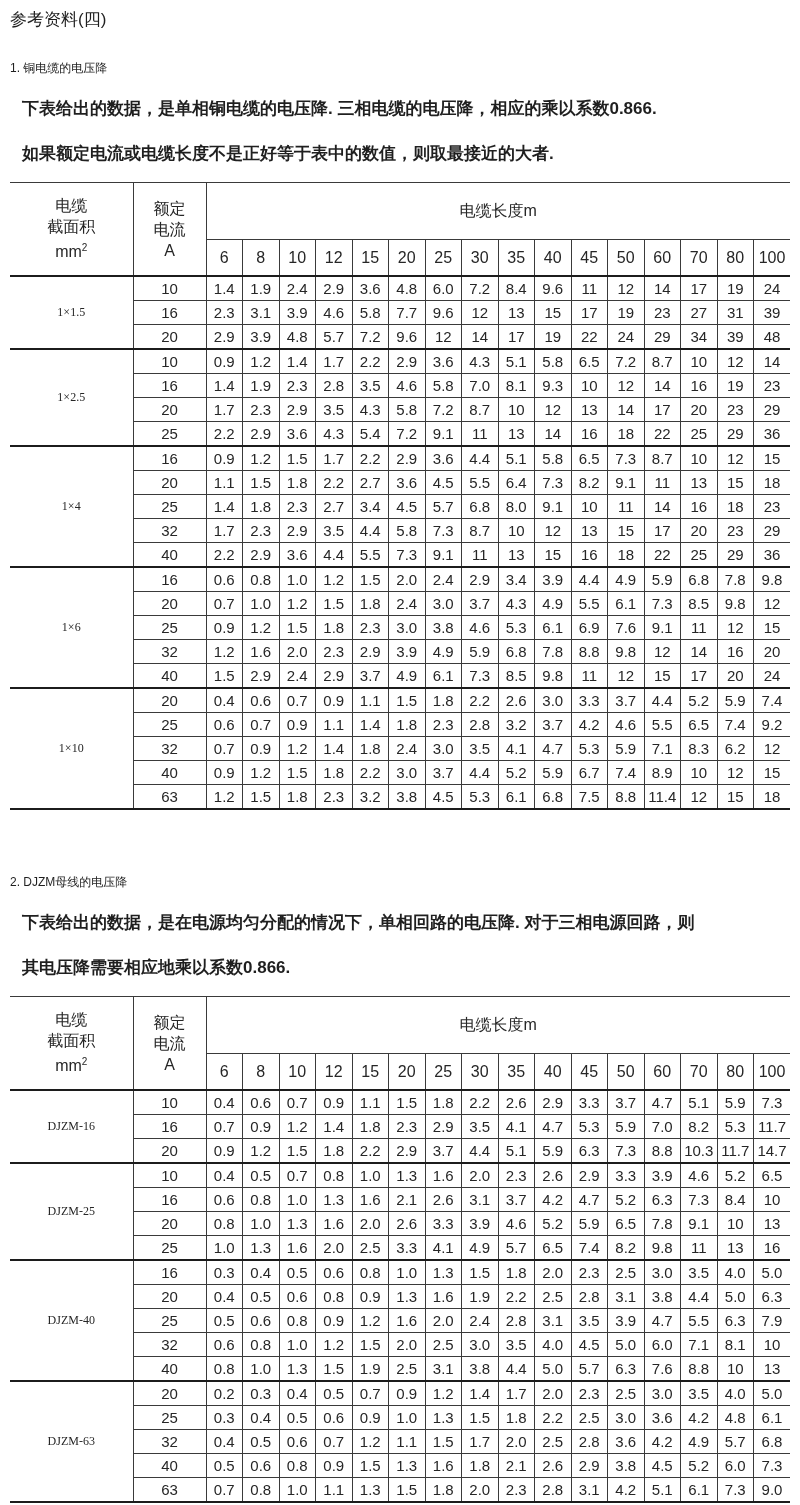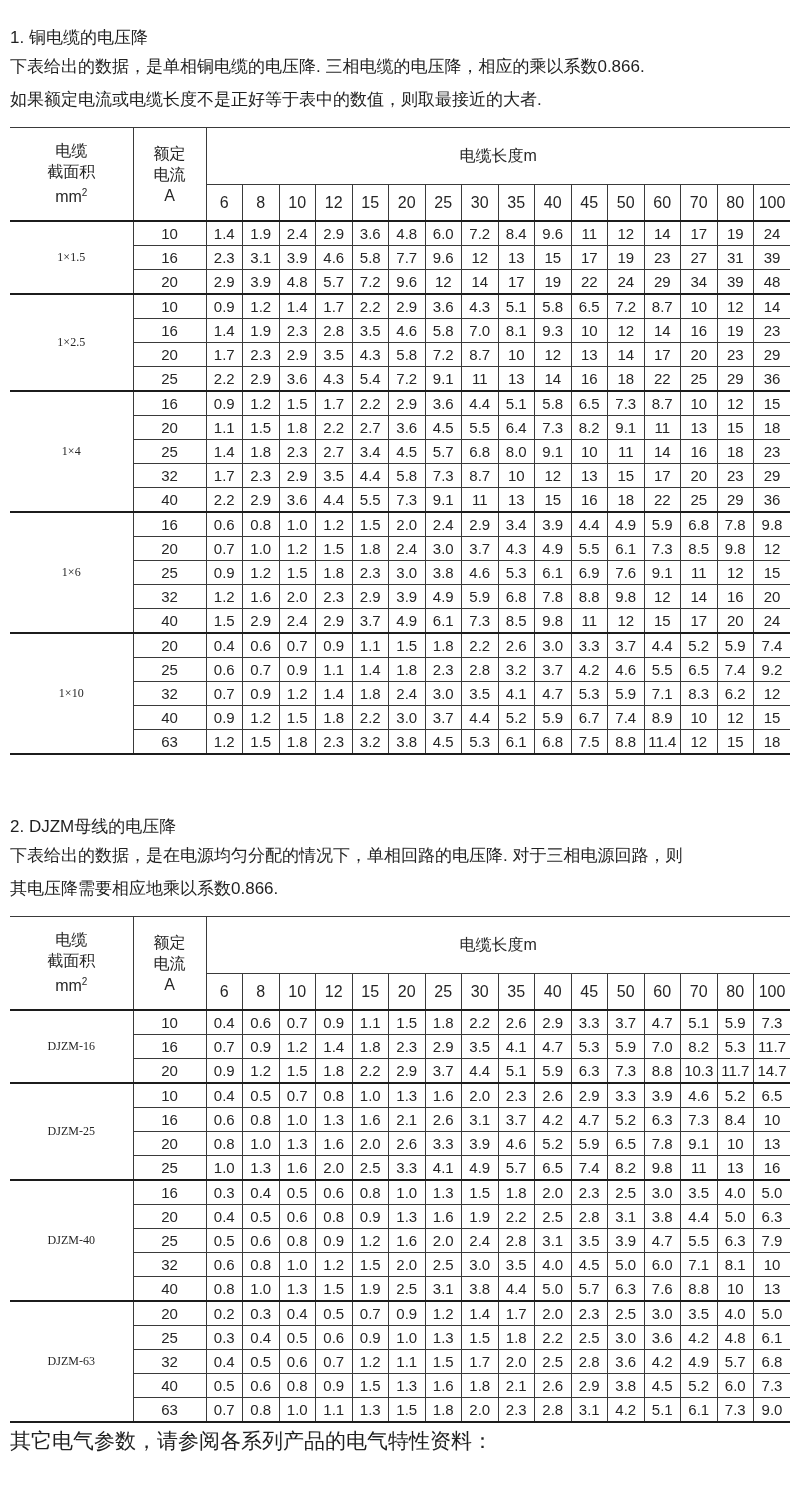--- a/index.html
+++ b/index.html
@@ -13,29 +13,30 @@
   }
   .doc { padding: 8px 10px 0 10px; }
 
   .doc-title {
     font-size: 17px;
     line-height: 24px;
     margin: 0;
     font-weight: normal;
   }
   .section-heading {
-    font-size: 17px;
+    font-size: 12px;
     line-height: 24px;
-    margin: 18px 0 0 0;
+    margin: 24px 0 0 0;
     font-weight: normal;
   }
   .para-line {
     font-size: 17px;
     line-height: 33px;
-    margin: 0;
+    margin: 12px;
+    font-weight: bold;
   }
 
   table.ref-table {
     border-collapse: collapse;
     table-layout: fixed;
     width: 780px;
     margin-top: 11px;
     border-top: 1px solid #2b2b2b;
     border-bottom: 2px solid #141414;
   }
@@ -68,20 +69,21 @@
     margin: 6px 0 0 0;
   }
   .gap-after-table { margin-top: 60px; }
   .table2-gap { margin-top: 11px; }
 </style>
 </head>
 <body>
 
 <div class="doc">
 
+  <p class="doc-title">参考资料(四)</p>
 
   <p class="section-heading">1. 铜电缆的电压降</p>
   <p class="para-line">下表给出的数据，是单相铜电缆的电压降. 三相电缆的电压降，相应的乘以系数0.866.</p>
   <p class="para-line">如果额定电流或电缆长度不是正好等于表中的数值，则取最接近的大者.</p>
 
   <table class="ref-table">
       <colgroup>
         <col style="width: 123px;">
         <col style="width: 73px;">
         <col>

